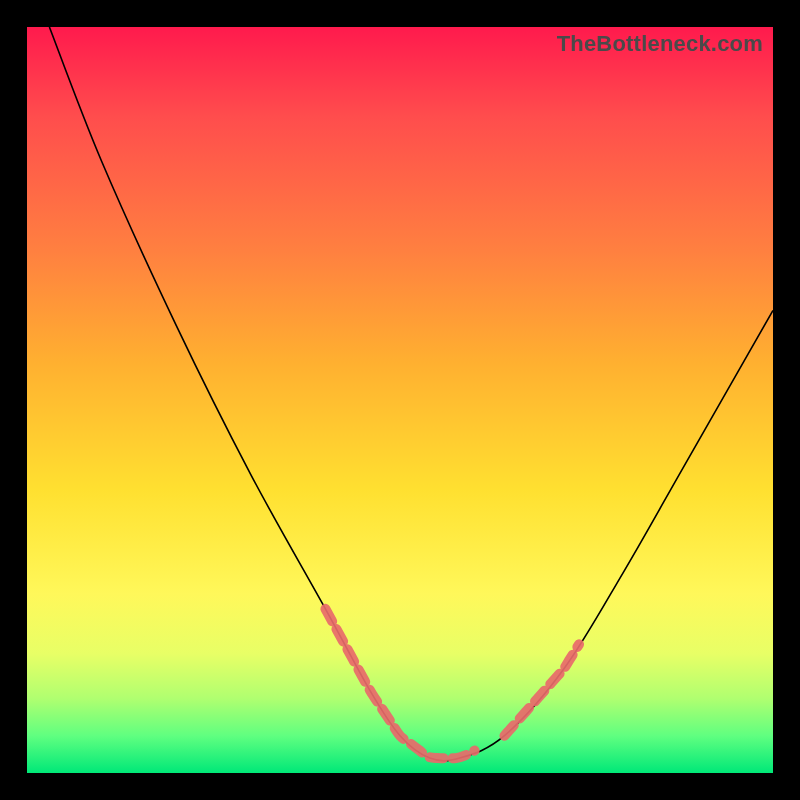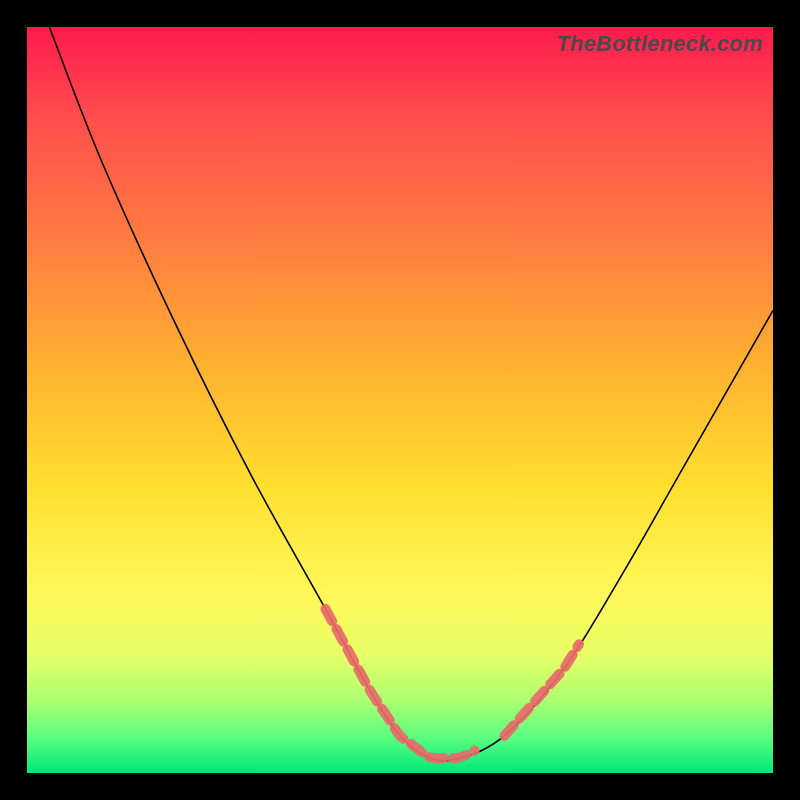--- a/index.html
+++ b/index.html
@@ -21,21 +21,20 @@
       #ff1a4d 0%,
       #ff4d4d 12%,
       #ff8040 30%,
       #ffb030 45%,
       #ffe030 62%,
       #fff85a 76%,
       #e8ff66 84%,
       #b0ff70 90%,
       #60ff80 95%,
       #00e878 100%);
-    font-style: italic;
   }
   .watermark {
     position: absolute;
     top: 4px;
     right: 10px;
     color: #4a4a4a;
     font-size: 22px;
     font-weight: 600;
     letter-spacing: 0.2px;
   }

